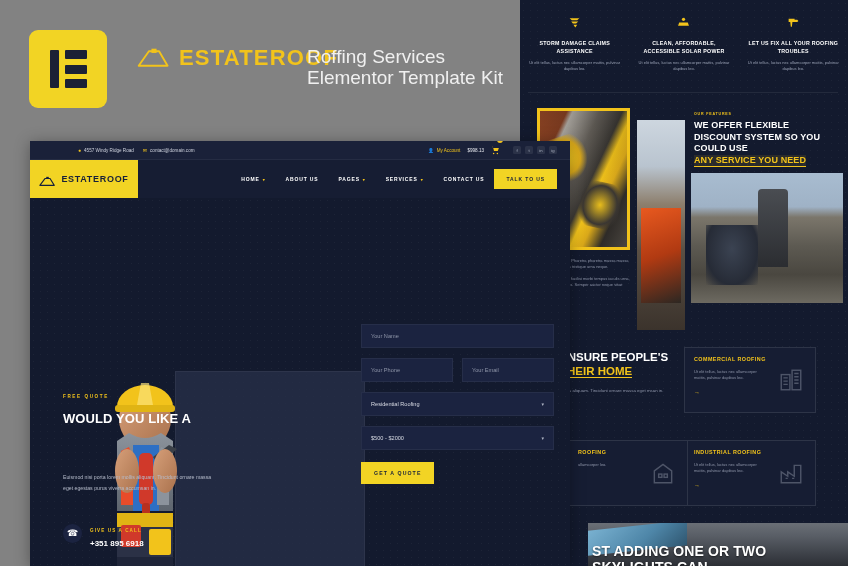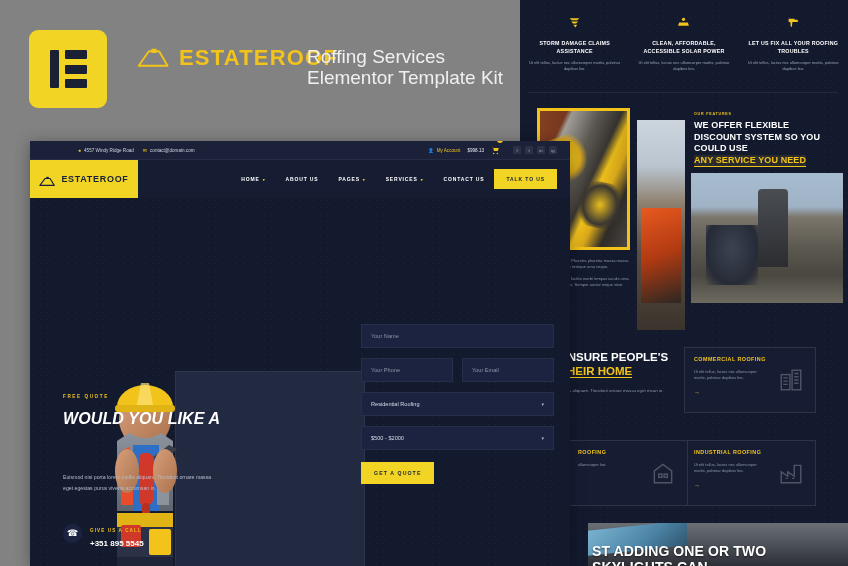--- a/index.html
+++ b/index.html
@@ -202,22 +202,22 @@
   .hero-img {
     position:absolute; left:53px; top:163px; width:125px; height:232px;
   }
   .hero-card {
     position:absolute; left:145px; top:173px; width:190px; height:205px;
     background:rgba(38,46,71,.82); border:1px solid rgba(255,255,255,.05);
   }
   .fq-label { position:absolute; left:33px; top:196px; color:#f2c31b; font-size:4.6px; font-weight:bold; letter-spacing:1.6px; }
   .hero-h1 {
     position:absolute; left:33px; top:211px; width:175px;
-    color:#fff; font-size:16px; font-weight:bold; line-height:20px;
-    letter-spacing:.1px; text-transform:uppercase;font-style:italic;
+    color:#fff; font-size:13px; font-weight:bold; line-height:20px;
+    letter-spacing:.1px; text-transform:uppercase;
   }
   .hero-h1 .hl { color:#f2c31b; border-bottom:1.8px solid #f2c31b; }
   .hero-p { position:absolute; left:33px; top:274px; width:150px; color:#b6bccb; font-size:5.2px; line-height:11px; }
   .call-row { position:absolute; left:33px; top:320px; display:flex; align-items:center; gap:8px; }
   .call-ico {
     width:19px; height:19px; border-radius:50%; background:#1b2340;
     display:flex; align-items:center; justify-content:center; color:#fff; font-size:9px;
   }
   .call-lbl { color:#f2c31b; font-size:4.6px; font-weight:bold; letter-spacing:1.1px; }
   .call-num { color:#fff; font-size:8px; font-weight:bold; margin-top:3px; }
@@ -468,21 +468,21 @@
       <div class="hero-h1">
         <span>WOULD YOU LIKE A</span><br>
         <br>
       </div>
       <div class="hero-p">Euismod nisi porta lorem mollis aliquam. Tincidunt ornare massa eget egestas purus viverra accumsan in.</div>
 
       <div class="call-row">
         <span class="call-ico">☎</span>
         <span>
           <span class="call-lbl">GIVE US A CALL</span>
-          <span class="call-num" style="display:block">+351 895 5545</span>
+          <span class="call-num" style="display:block">+351 895 6918</span>
         </span>
       </div>
 
       <div class="form">
         <div class="fld">Your Name</div>
         <div class="half-wrap">
           <div class="half">Your Phone</div>
           <div class="half">Your Email</div>
         </div>
         <div class="fld sel">

